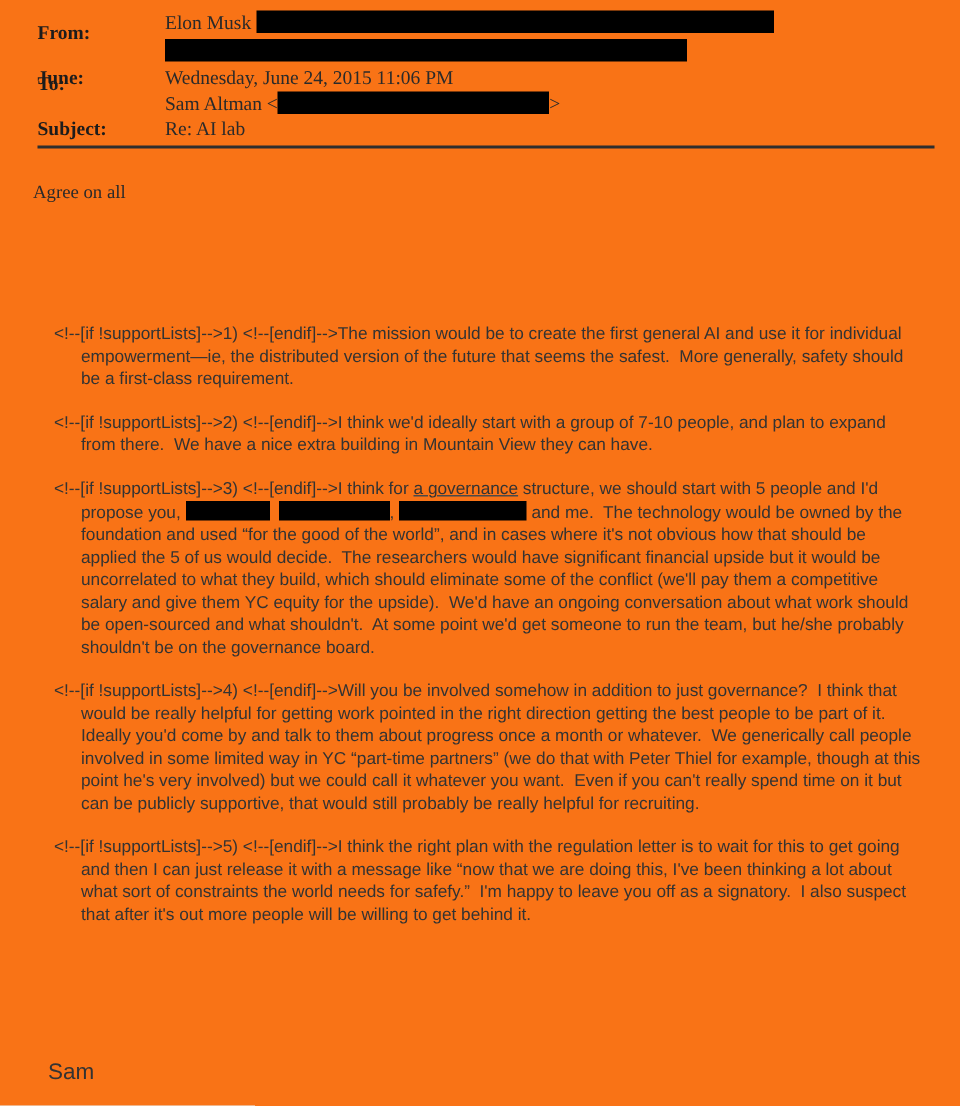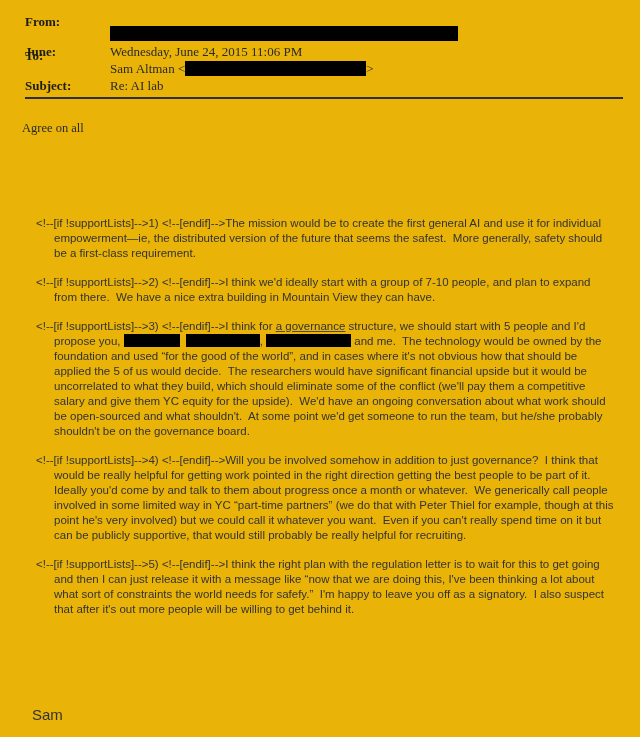--- a/index.html
+++ b/index.html
@@ -1,17 +1,17 @@
 <!DOCTYPE html>
 <html><head>
 <meta charset="utf-8">
 <style>
   html,body{margin:0;padding:0;background:#e9e9e9;}
   .page{
-    position:relative;width:640px;height:737px;background:#eab308;
+    position:relative;width:640px;height:737px;background:#f97316;
     font-family:"Liberation Serif","DejaVu Serif",serif;color:#242424;
     overflow:hidden;margin:0 auto;
   }
   
   .hdr-label{position:absolute;left:25px;font-weight:bold;font-size:13px;color:#1c1c1c;}
   .hdr-value{position:absolute;left:110px;font-size:13px;color:#2a2a2a;white-space:nowrap;}
   .redaction{display:inline-block;background:#000;}
   .bar-h{height:15px;vertical-align:-3px;}
   .bar-from1{width:345px;}
   .bar-from2{position:absolute;left:110px;top:26px;width:348px;height:15px;background:#000;}
@@ -43,20 +43,23 @@
 </head>
 <body>
 
 <div class="page">
 
   <div class="hdr-label" style="top:14px;">From:</div>
   <div class="hdr-label" style="top:44px;">June:</div>
   <div class="hdr-label" style="top:48px;">To:</div>
   <div class="hdr-label" style="top:78px;">Subject:</div>
 
+  <div class="hdr-value" style="top:7px;">
+    <span>Elon Musk </span><span class="redaction bar-h bar-from1"></span>
+  </div>
   <div class="bar-from2"></div>
 
   <div class="hdr-value" style="top:44px;">Wednesday, June 24, 2015 11:06 PM</div>
 
   <div class="hdr-value" style="top:61px;">
     <span>Sam Altman &lt;</span><span class="redaction bar-h bar-to"></span><span>&gt;</span>
   </div>
 
   <div class="hdr-value" style="top:78px;">Re: AI lab</div>
 

